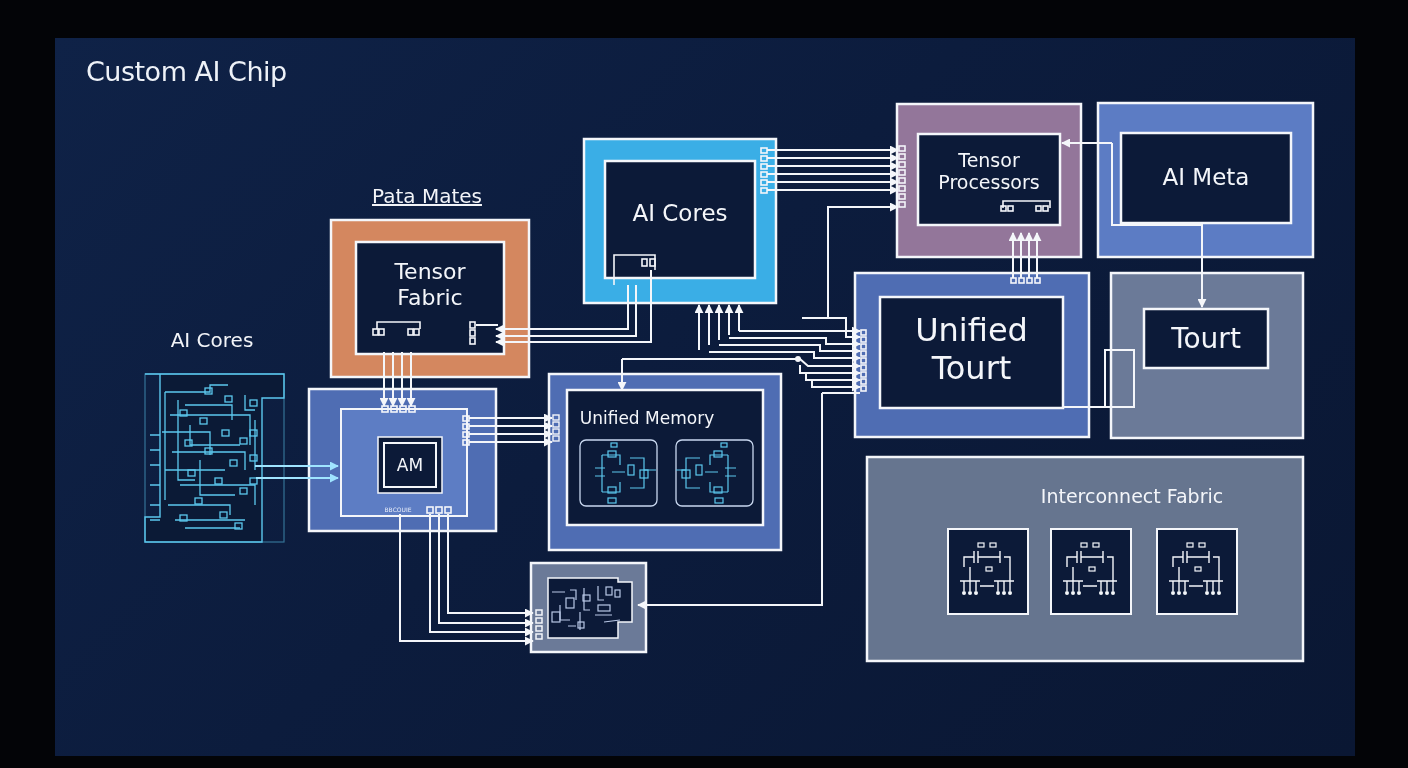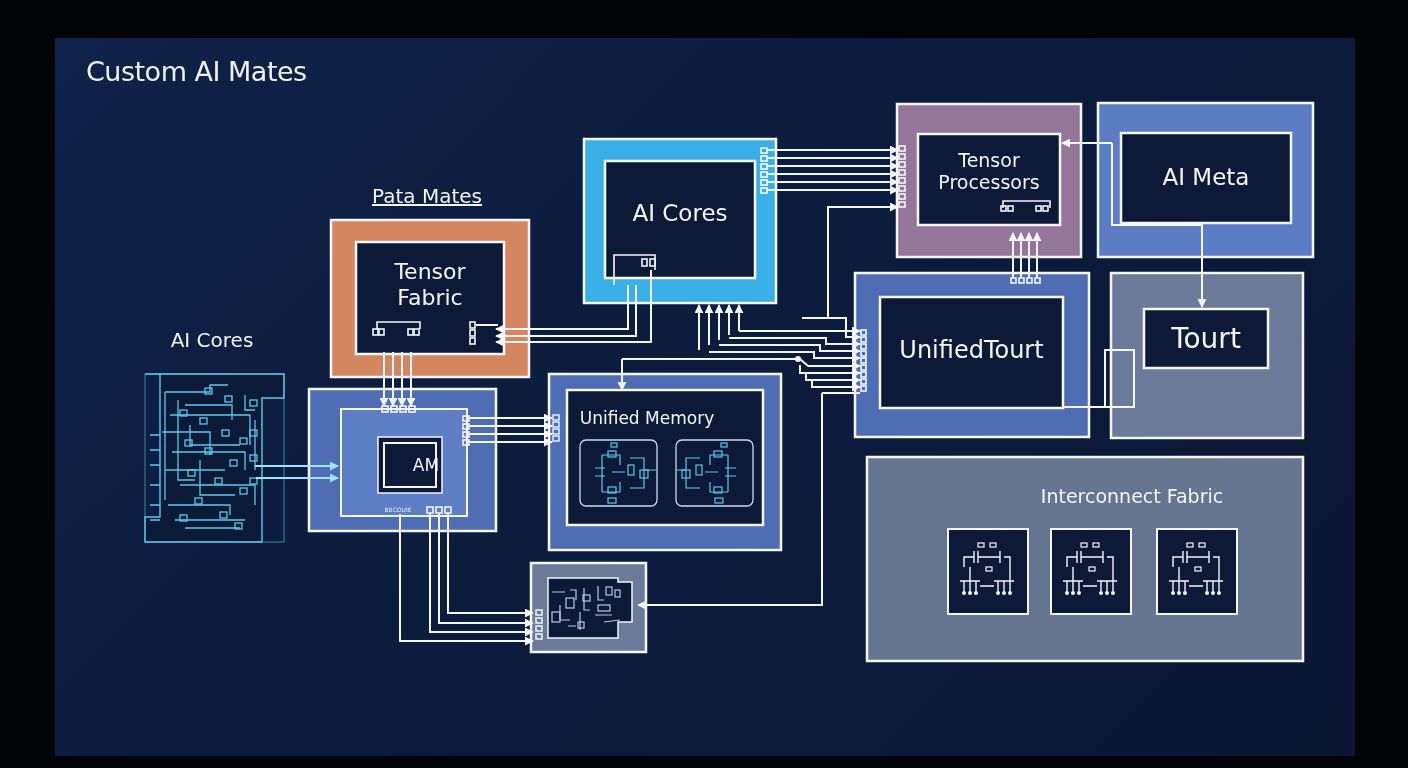--- a/index.html
+++ b/index.html
@@ -351,44 +351,44 @@
     <path d="M439,514 L439,623 L533,623" marker-end="url(#arr)"></path>
     <path d="M448,514 L448,613 L533,613" marker-end="url(#arr)"></path>
   </g>
 
   <g stroke="#9fe4ff" stroke-width="2" fill="none">
     <path d="M255,466 L338,466" marker-end="url(#arrC)"></path>
     <path d="M257,477 L257,478 L338,478" marker-end="url(#arrC)"></path>
   </g>
 </svg>
 
-<div class="title">Custom AI Mates</div>
+<div class="title">Custom AI Chip</div>
 
 <div class="label" style="left:427px; top:184px; font-size:20px;text-decoration:underline;">Pata Mates</div>
 <div class="blk" style="left:356px; top:255px; width:148px; height:60px; font-size:22px; flex-direction:column;">
   <span>Tensor</span>
   <span>Fabric</span>
 </div>
 
 <div class="label" style="left:212px; top:328px; font-size:20px;">AI Cores</div>
 
-<div class="blk" style="left:384px; top:443px; width:52px; height:44px; font-size:17px;padding-left:16px;">AM</div>
+<div class="blk" style="left:384px; top:443px; width:52px; height:44px; font-size:17px;">AM</div>
 <div class="blk" style="left:378px; top:505px; width:40px; height:10px; font-size:6px; color:#e8eefa;">BBCOUIE</div>
 
 <div class="blk" style="left:605px; top:196px; width:150px; height:36px; font-size:23px;">AI Cores</div>
 
 <div class="blk" style="left:567px; top:406px; width:160px; height:24px; font-size:17px;">Unified Memory</div>
 
 <div class="blk" style="left:918px; top:146px; width:142px; height:50px; font-size:19px; flex-direction:column;">
   <span>Tensor</span>
   <span>Processors</span>
 </div>
 
 <div class="blk" style="left:1121px; top:133px; width:170px; height:90px; font-size:23px;">AI Meta</div>
 
-<div class="blk" style="left:880px; top:318px; width:183px; height:64px; font-size:24px; ">
+<div class="blk" style="left:880px; top:318px; width:183px; height:64px; font-size:32px; flex-direction:column;">
   <span>Unified</span>
   <span>Tourt</span>
 </div>
 
 <div class="blk" style="left:1144px; top:309px; width:124px; height:59px; font-size:28px;">Tourt</div>
 
 <div class="blk" style="left:867px; top:482px; width:436px; height:28px; font-size:19px;padding-left:47px;">Interconnect Fabric</div>
 
 </body></html>

